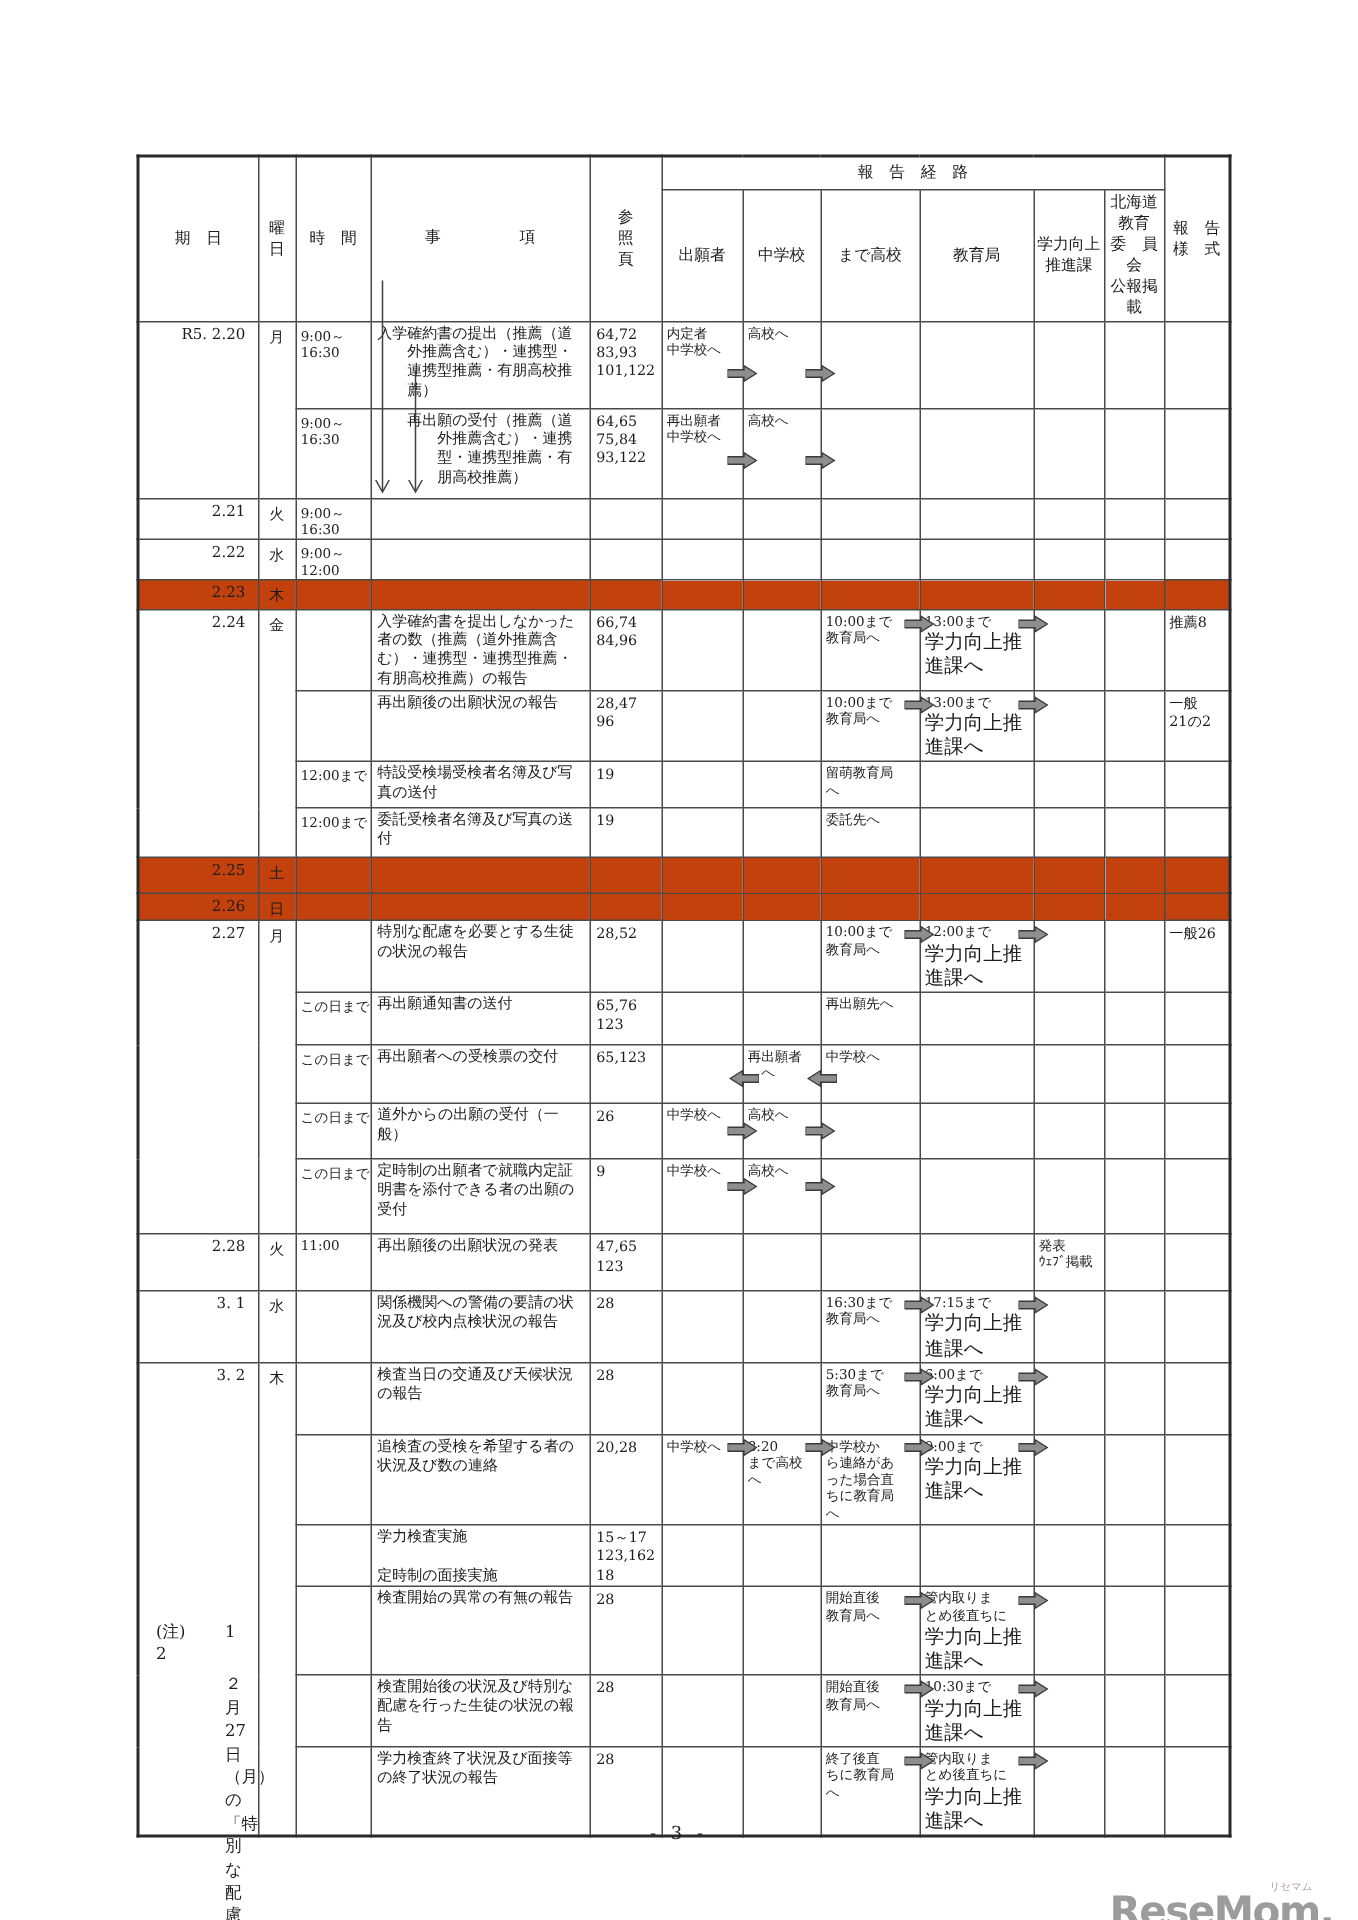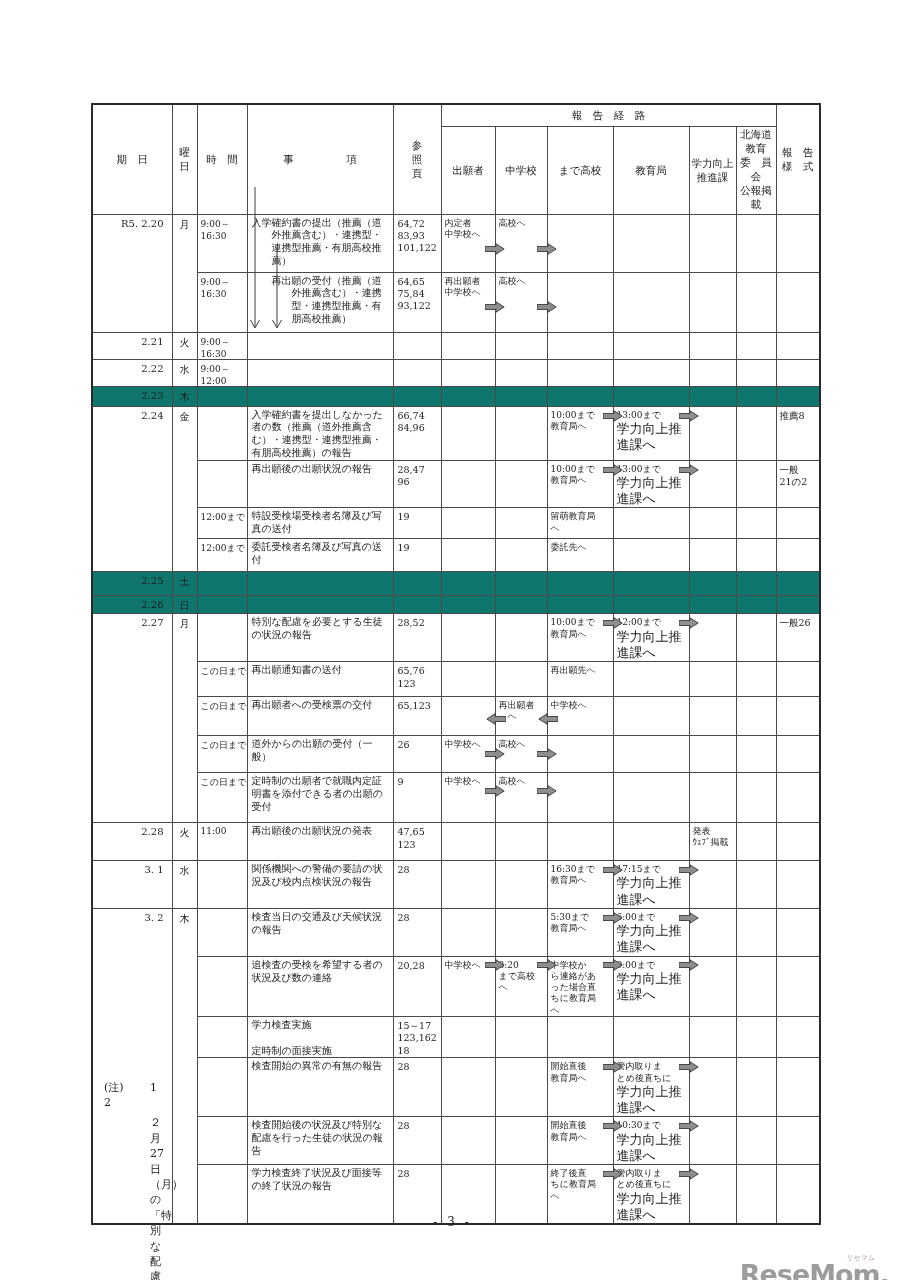--- a/index.html
+++ b/index.html
@@ -15,34 +15,34 @@
   .sched th,.sched td{
     border:1px solid #4a4a4a;padding:0;vertical-align:top;
     font-weight:normal;overflow:visible;
   }
   .sched thead th{
     text-align:center;vertical-align:middle;font-size:10.5px;line-height:1.35;
     white-space:pre-line;padding:1px;
   }
   .sched thead tr.h1{height:22px;}
   .sched thead tr.h2{height:45px;}
-  th.th-gazette{font-size:6.5px;line-height:1.5;font-family:Liberation Serif, serif;}
+  th.th-gazette{font-size:6.5px;line-height:1.5;}
   th.th-promo{font-size:9.5px;}
   th.th-pages{font-size:10px;line-height:1.15;}
   .cellText{white-space:pre-line;display:block;}
   td.c-date{text-align:right;padding:3px 8px 0 0;font-size:10px;white-space:pre;}
   td.c-day{text-align:center;padding-top:3px;font-size:10px;}
   td.c-time{padding:3px 0 0 3px;font-size:9px;letter-spacing:0;}
   td.c-item{padding:2px 1px 0 4px;font-size:10px;line-height:1.28;}
   td.c-pages{padding:3px 0 0 4px;font-size:9.5px;line-height:1.3;}
   td.c-format{padding:3px 0 0 3px;font-size:9.5px;line-height:1.3;}
   td.route{position:relative;padding:3px 0 0 3px;font-size:9px;line-height:1.25;}
   td.route .small{font-size:13px;line-height:1.25;white-space:pre-line;}
   tr.cont td{border-top:1px dashed #999999;}
-  tr.gray td{background:#0f766e;}
+  tr.gray td{background:#c2410c;}
   .arrow{position:absolute;width:20px;height:12px;z-index:4;}
   .arrow.right{right:-10px;}
   .arrow.left{left:-10px;}
   .arrow svg{display:block;}
   .arrow.left svg{transform:scaleX(-1);}
   
   svg.overlay{position:absolute;left:0;top:0;z-index:5;pointer-events:none;}
   
   .notes{
     position:absolute;left:104px;top:1080px;width:706px;
@@ -77,21 +77,21 @@
     <col style="width:47px">
       <col style="width:40px">
       <col style="width:44px">
   </colgroup>
   <thead>
     <tr class="h1">
       <th rowspan="2" style="white-space: pre-line;">期　日</th>
       <th rowspan="2" style="white-space: pre-line;">曜
 日</th>
       <th rowspan="2" style="white-space: pre-line;">時　間</th>
-      <th rowspan="2" style="white-space: pre-line;">事　　　　　項</th>
+      <th rowspan="2" style="white-space: pre-line; font-family: Liberation Serif, serif;">事　　　　　項</th>
       <th rowspan="2" class="th-pages" style="white-space: pre-line;">参
 照
 頁</th>
       <th colspan="6" style="white-space: pre-line;">報　告　経　路</th>
       <th rowspan="2" style="white-space: pre-line;">報　告
 様　式</th>
     </tr>
     <tr class="h2">
       <th style="white-space: pre-line;">出願者</th>
       <th style="white-space: pre-line;">中学校</th>

